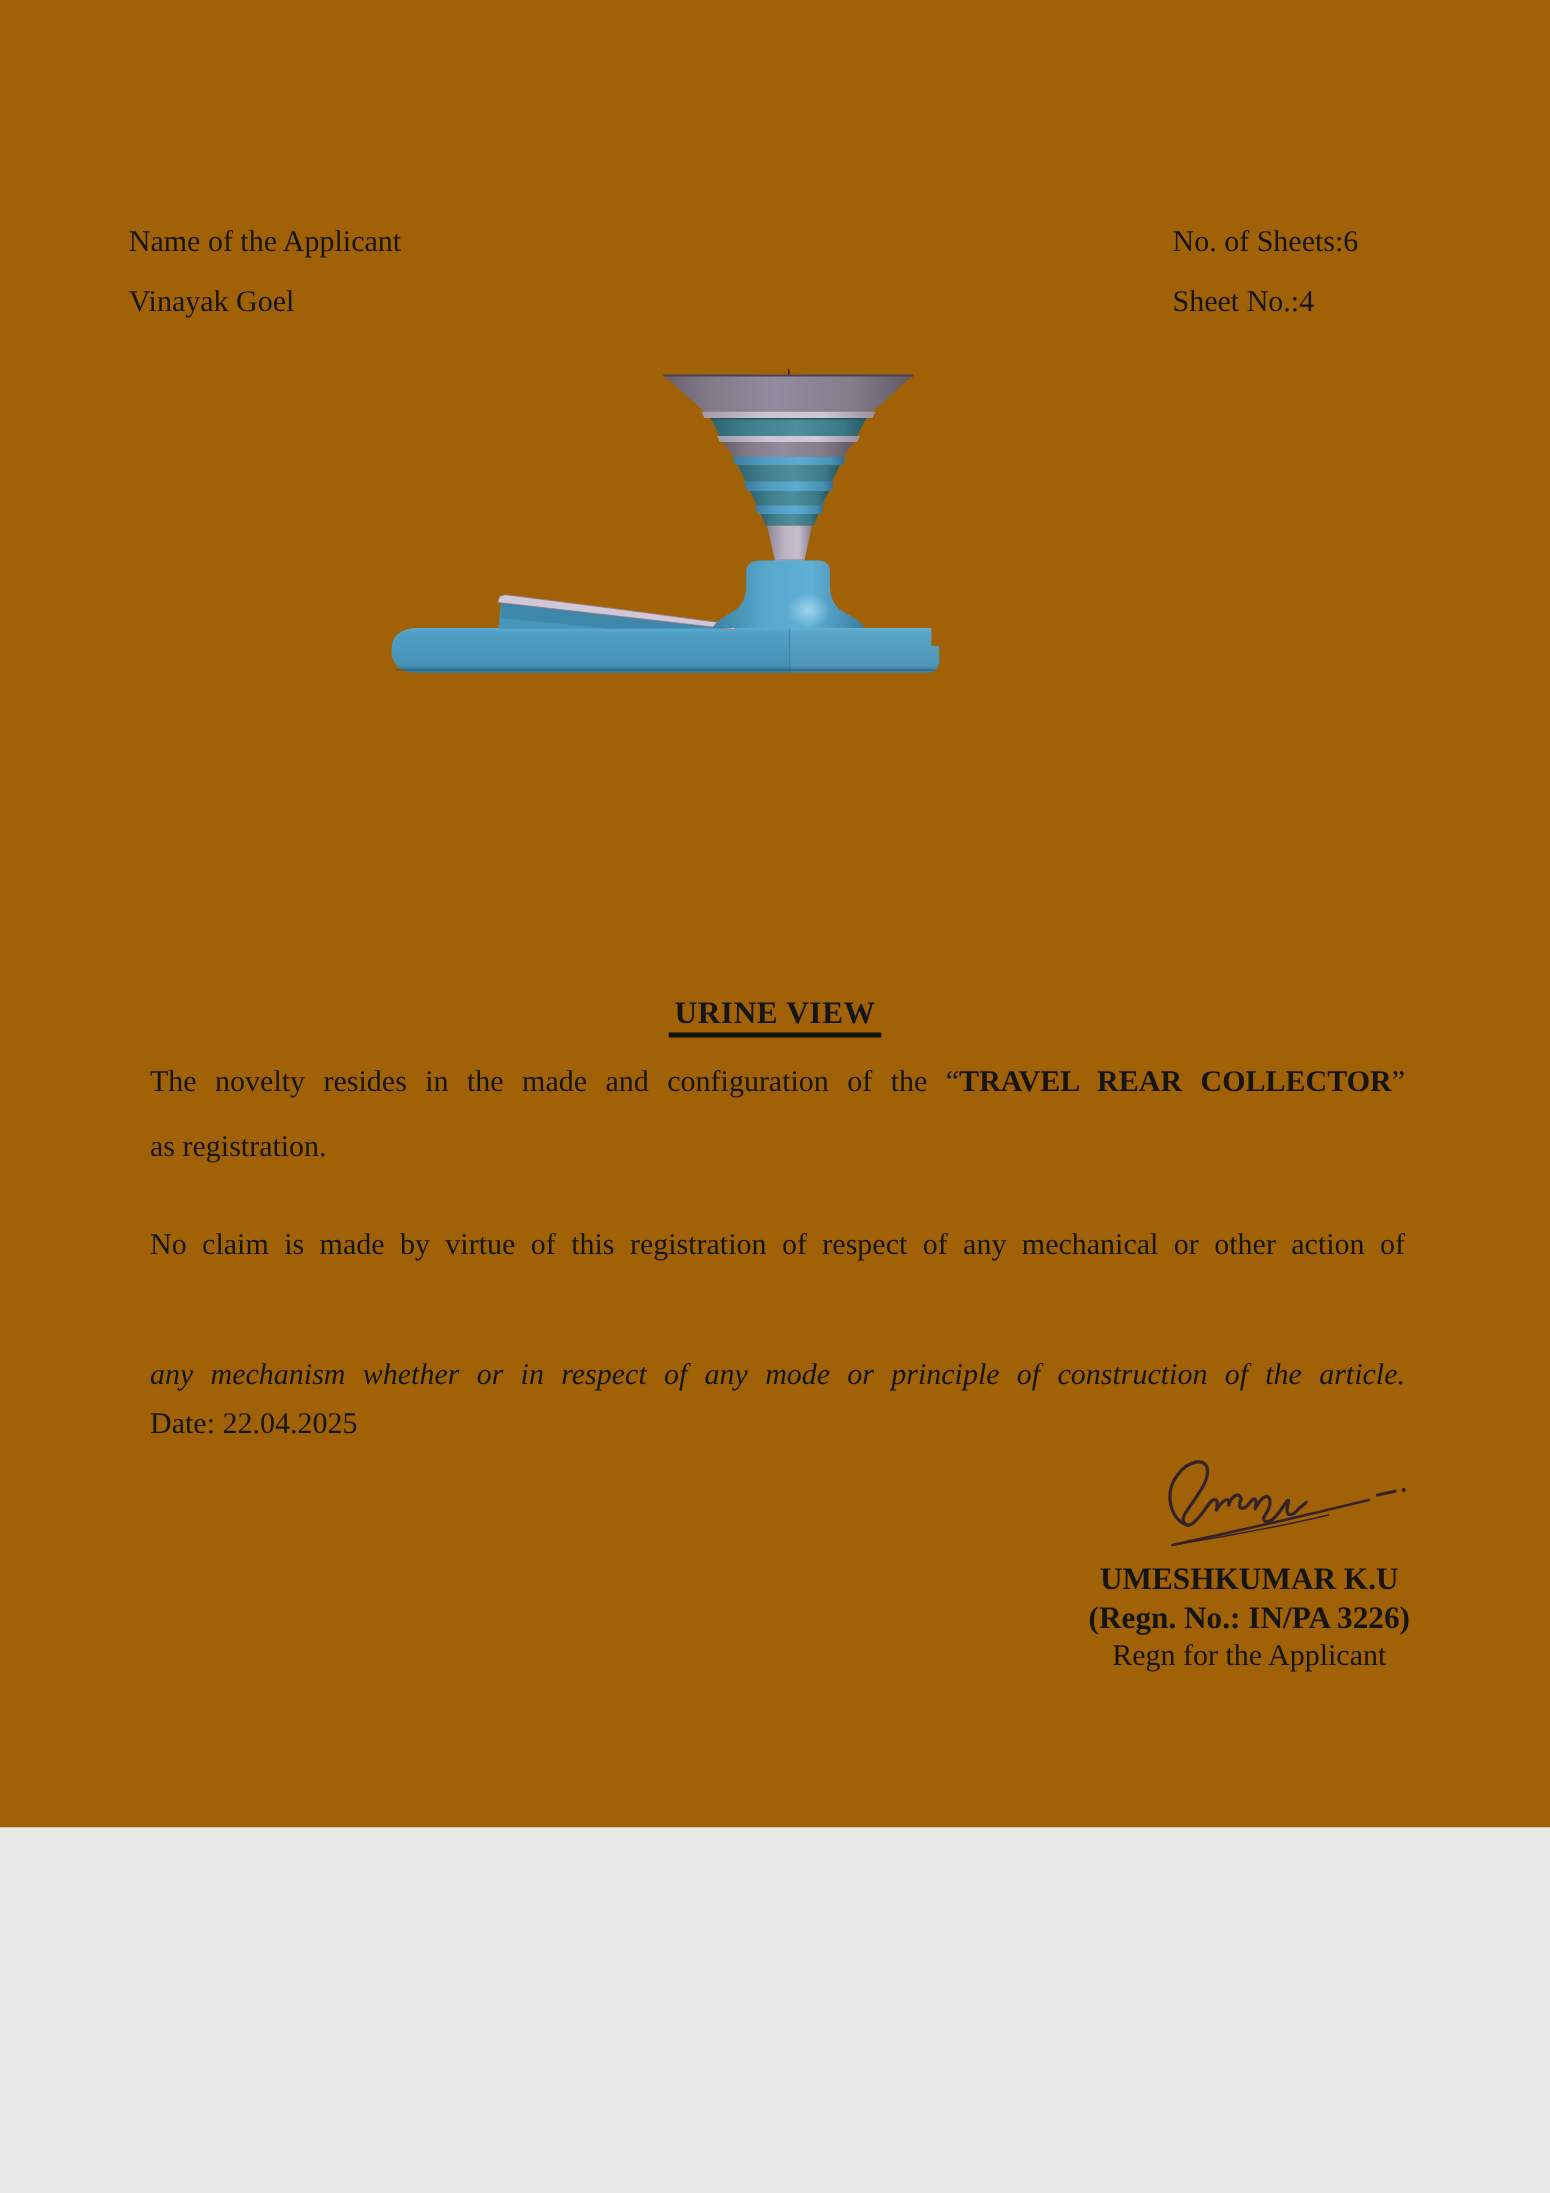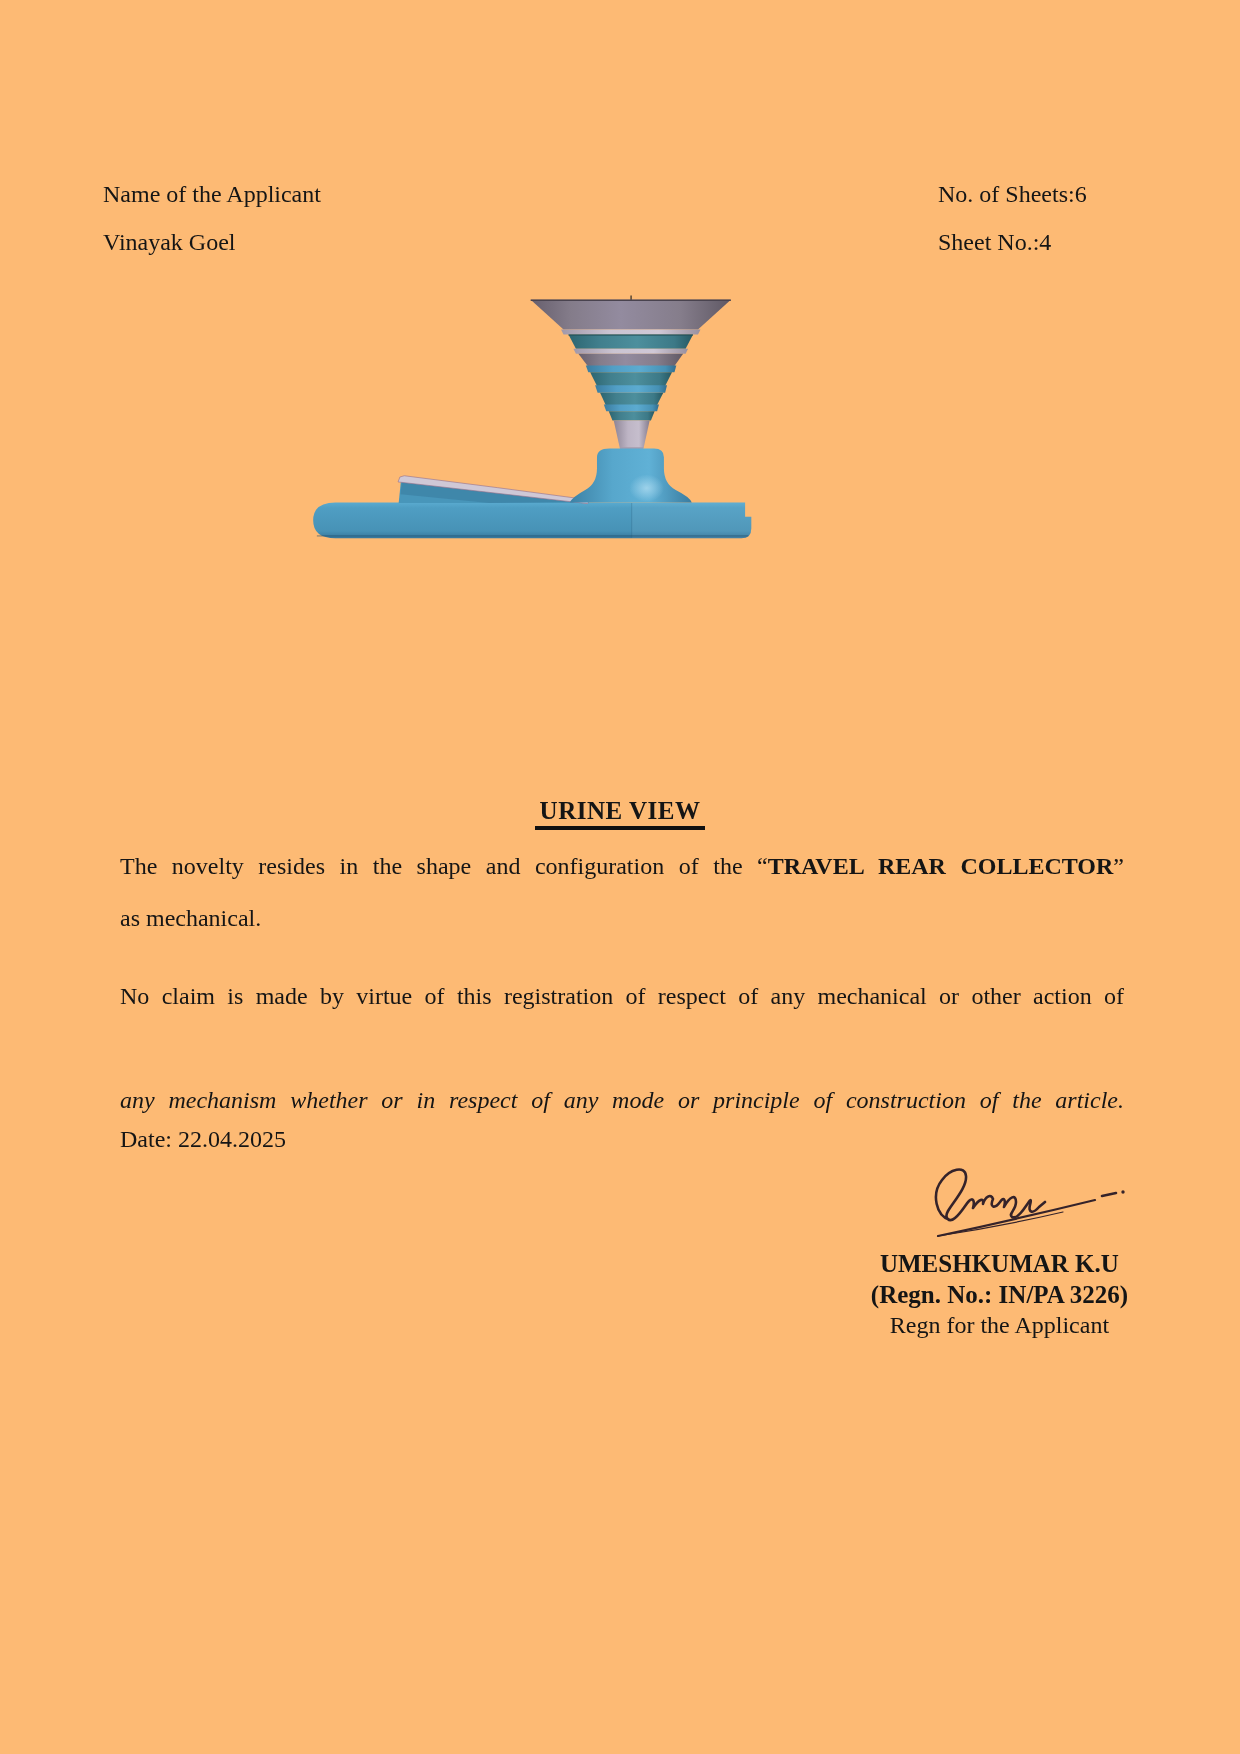--- a/index.html
+++ b/index.html
@@ -1,20 +1,20 @@
 <!DOCTYPE html>
 <html><head>
 <meta charset="utf-8">
 <style>
   html,body{margin:0;padding:0;background:#e8e8e8;}
   .page{
     position:relative;
-    width:1240px;height:1754px;
+    width:1240px;height:1462px;
     margin:0 auto;
-    background:#fdba74;
+    background:#a16207;
     font-family:"Liberation Serif","DejaVu Serif",serif;
     color:#151515;
     overflow:hidden;
   }
   .abs{position:absolute;}
   .hdr{font-size:24px;line-height:28px;white-space:nowrap;}
   .body-line{
     position:absolute;left:120px;width:1004px;
     font-size:24px;line-height:30px;
   }
@@ -139,22 +139,22 @@
                Q 822 615 841 625 Q 863 636 867 645 L 670 645
                Q 675 636 695 625 Q 714 615 714 590 Z" fill="url(#gBell)"></path>
       <ellipse cx="794" cy="622" rx="28" ry="22" fill="url(#gGlow)"></ellipse>
     </g>
   </svg>
 
   <div class="caption">
     <span class="underlined">URINE VIEW</span>
   </div>
 
-  <div class="body-line just" style="top:851px;"><span>The novelty resides in the shape and configuration of the “</span><b>TRAVEL REAR COLLECTOR</b><span>”</span></div>
-  <div class="body-line" style="top:903px;">as mechanical.</div>
+  <div class="body-line just" style="top:851px;"><span>The novelty resides in the made and configuration of the “</span><b>TRAVEL REAR COLLECTOR</b><span>”</span></div>
+  <div class="body-line" style="top:903px;">as registration.</div>
 
   <div class="body-line just" style="top:981px;">No claim is made by virtue of this registration of respect of any mechanical or other action of</div>
   <div class="body-line just" style="top:1085px;font-style:italic;">any mechanism whether or in respect of any mode or principle of construction of the article.</div>
 
   <div class="body-line" style="top:1095px;margin-top:29px;">Date: 22.04.2025</div>
 
   <svg class="abs" style="left:918px;top:1156px;" width="212" height="92" viewBox="0 0 212 92">
     <g fill="none" stroke="#35232a" stroke-linecap="round" stroke-linejoin="round">
       <path stroke-width="2.6" d="M 32 64
         C 18 60 13 38 24 24 C 32 13 47 9 48 20 C 49 31 36 45 30 55

